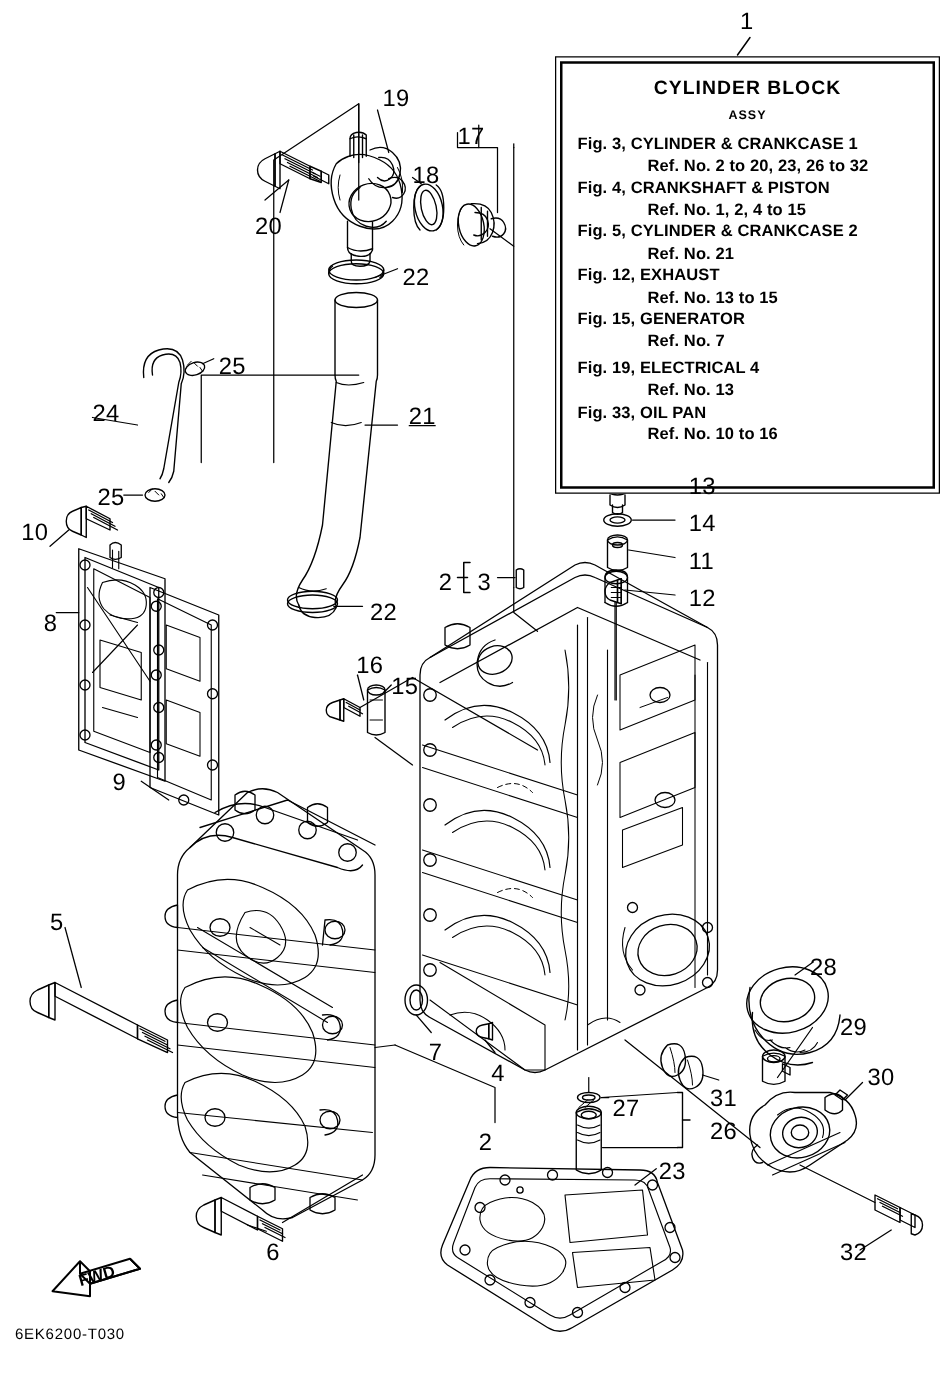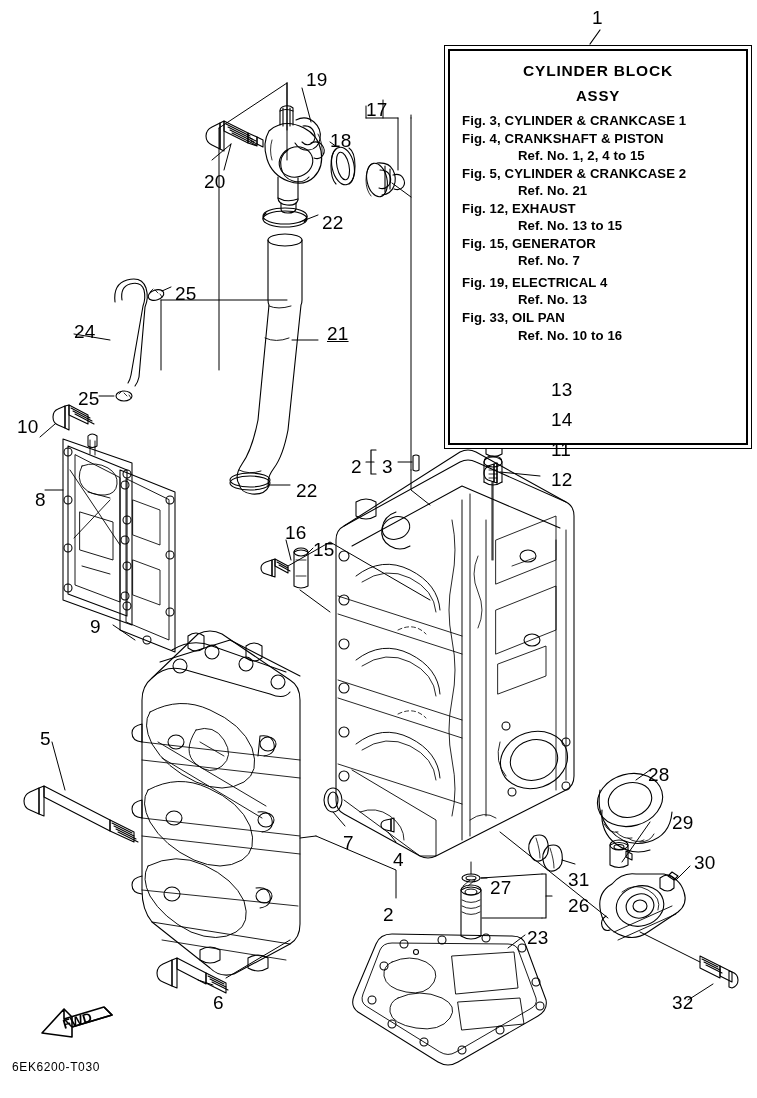--- a/index.html
+++ b/index.html
@@ -36,21 +36,21 @@
     color: #000;
     white-space: nowrap;
     letter-spacing: 0.2px;
   }
   
   #legend-box {
     position: absolute;
     left: 444px;
     top: 45px;
     width: 308px;
-    height: 404px;
+    height: 350px;
     background: #ffffff;
     border: 1px solid #000;
     box-sizing: border-box;
     padding: 3px;
   }
   #legend-inner {
     width: 100%;
     height: 100%;
     border: 2px solid #000;
     box-sizing: border-box;
@@ -58,21 +58,21 @@
   }
   .legend-title {
     text-align: center;
     font-size: 15.5px;
     font-weight: bold;
     letter-spacing: 0.8px;
     margin: 4px 0 0 0;
   }
   .legend-sub {
     text-align: center;
-    font-size: 15px;
+    font-size: 10px;
     font-weight: bold;
     letter-spacing: 0.8px;
     margin: 7px 0 8px 0;
   }
   .legend-fig {
     font-size: 13.2px;
     font-weight: bold;
     margin: 0 0 0 6px;
     line-height: 1.33;
     letter-spacing: 0.1px;
@@ -597,20 +597,21 @@
     </g>
     <text x="40" y="22" font-family="&quot;Liberation Sans&quot;, sans-serif" font-size="13" font-weight="bold" fill="#000" text-anchor="middle" transform="rotate(-16 40 20)">FWD</text>
   </svg>
 
   <div id="legend-box">
     <div id="legend-inner">
       <div class="legend-title">CYLINDER  BLOCK</div>
       <div class="legend-sub">ASSY</div>
 
       <div class="legend-fig">Fig. 3, CYLINDER &amp; CRANKCASE 1</div>
+      <div class="legend-ref">Ref. No. 2 to 20, 23, 26 to 32</div>
       <div class="legend-fig">Fig. 4, CRANKSHAFT &amp; PISTON</div>
       <div class="legend-ref">Ref. No. 1, 2, 4 to 15</div>
       <div class="legend-fig">Fig. 5, CYLINDER &amp; CRANKCASE 2</div>
       <div class="legend-ref">Ref. No. 21</div>
       <div class="legend-fig">Fig. 12, EXHAUST</div>
       <div class="legend-ref">Ref. No. 13 to 15</div>
       <div class="legend-fig">Fig. 15, GENERATOR</div>
       <div class="legend-ref">Ref. No. 7</div>
       <div class="legend-gap"></div>
       <div class="legend-fig">Fig. 19, ELECTRICAL 4</div>

